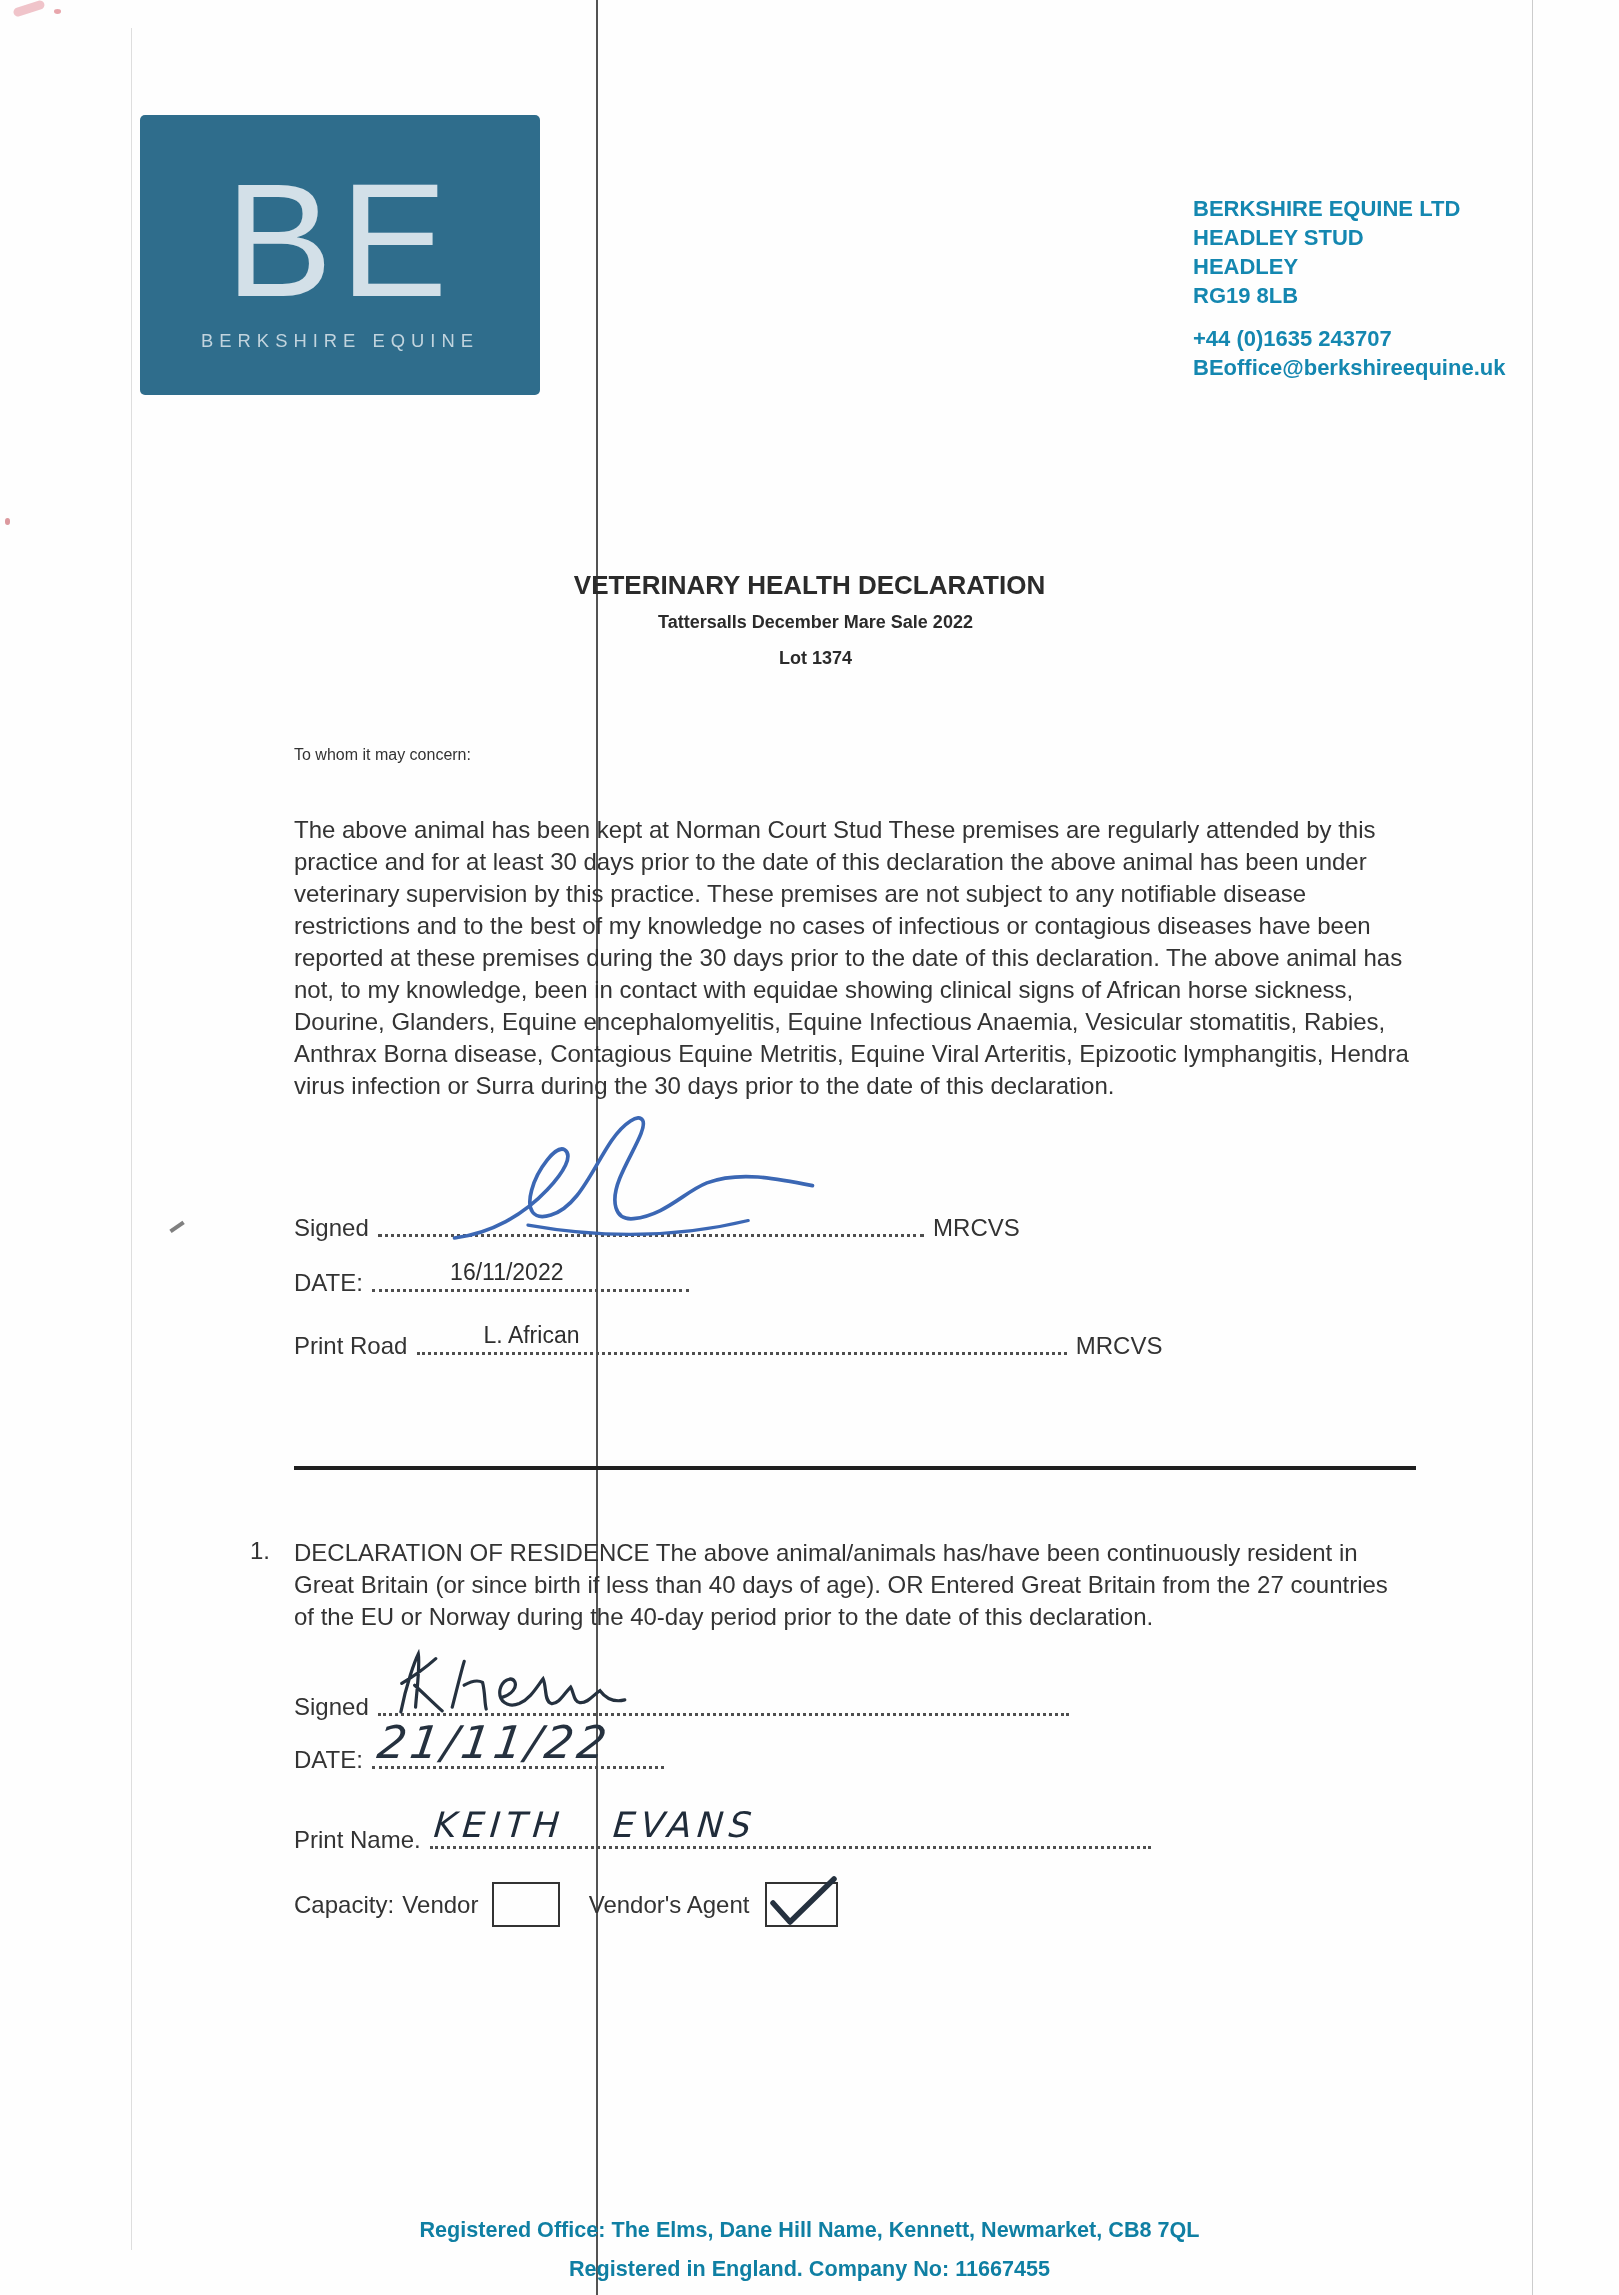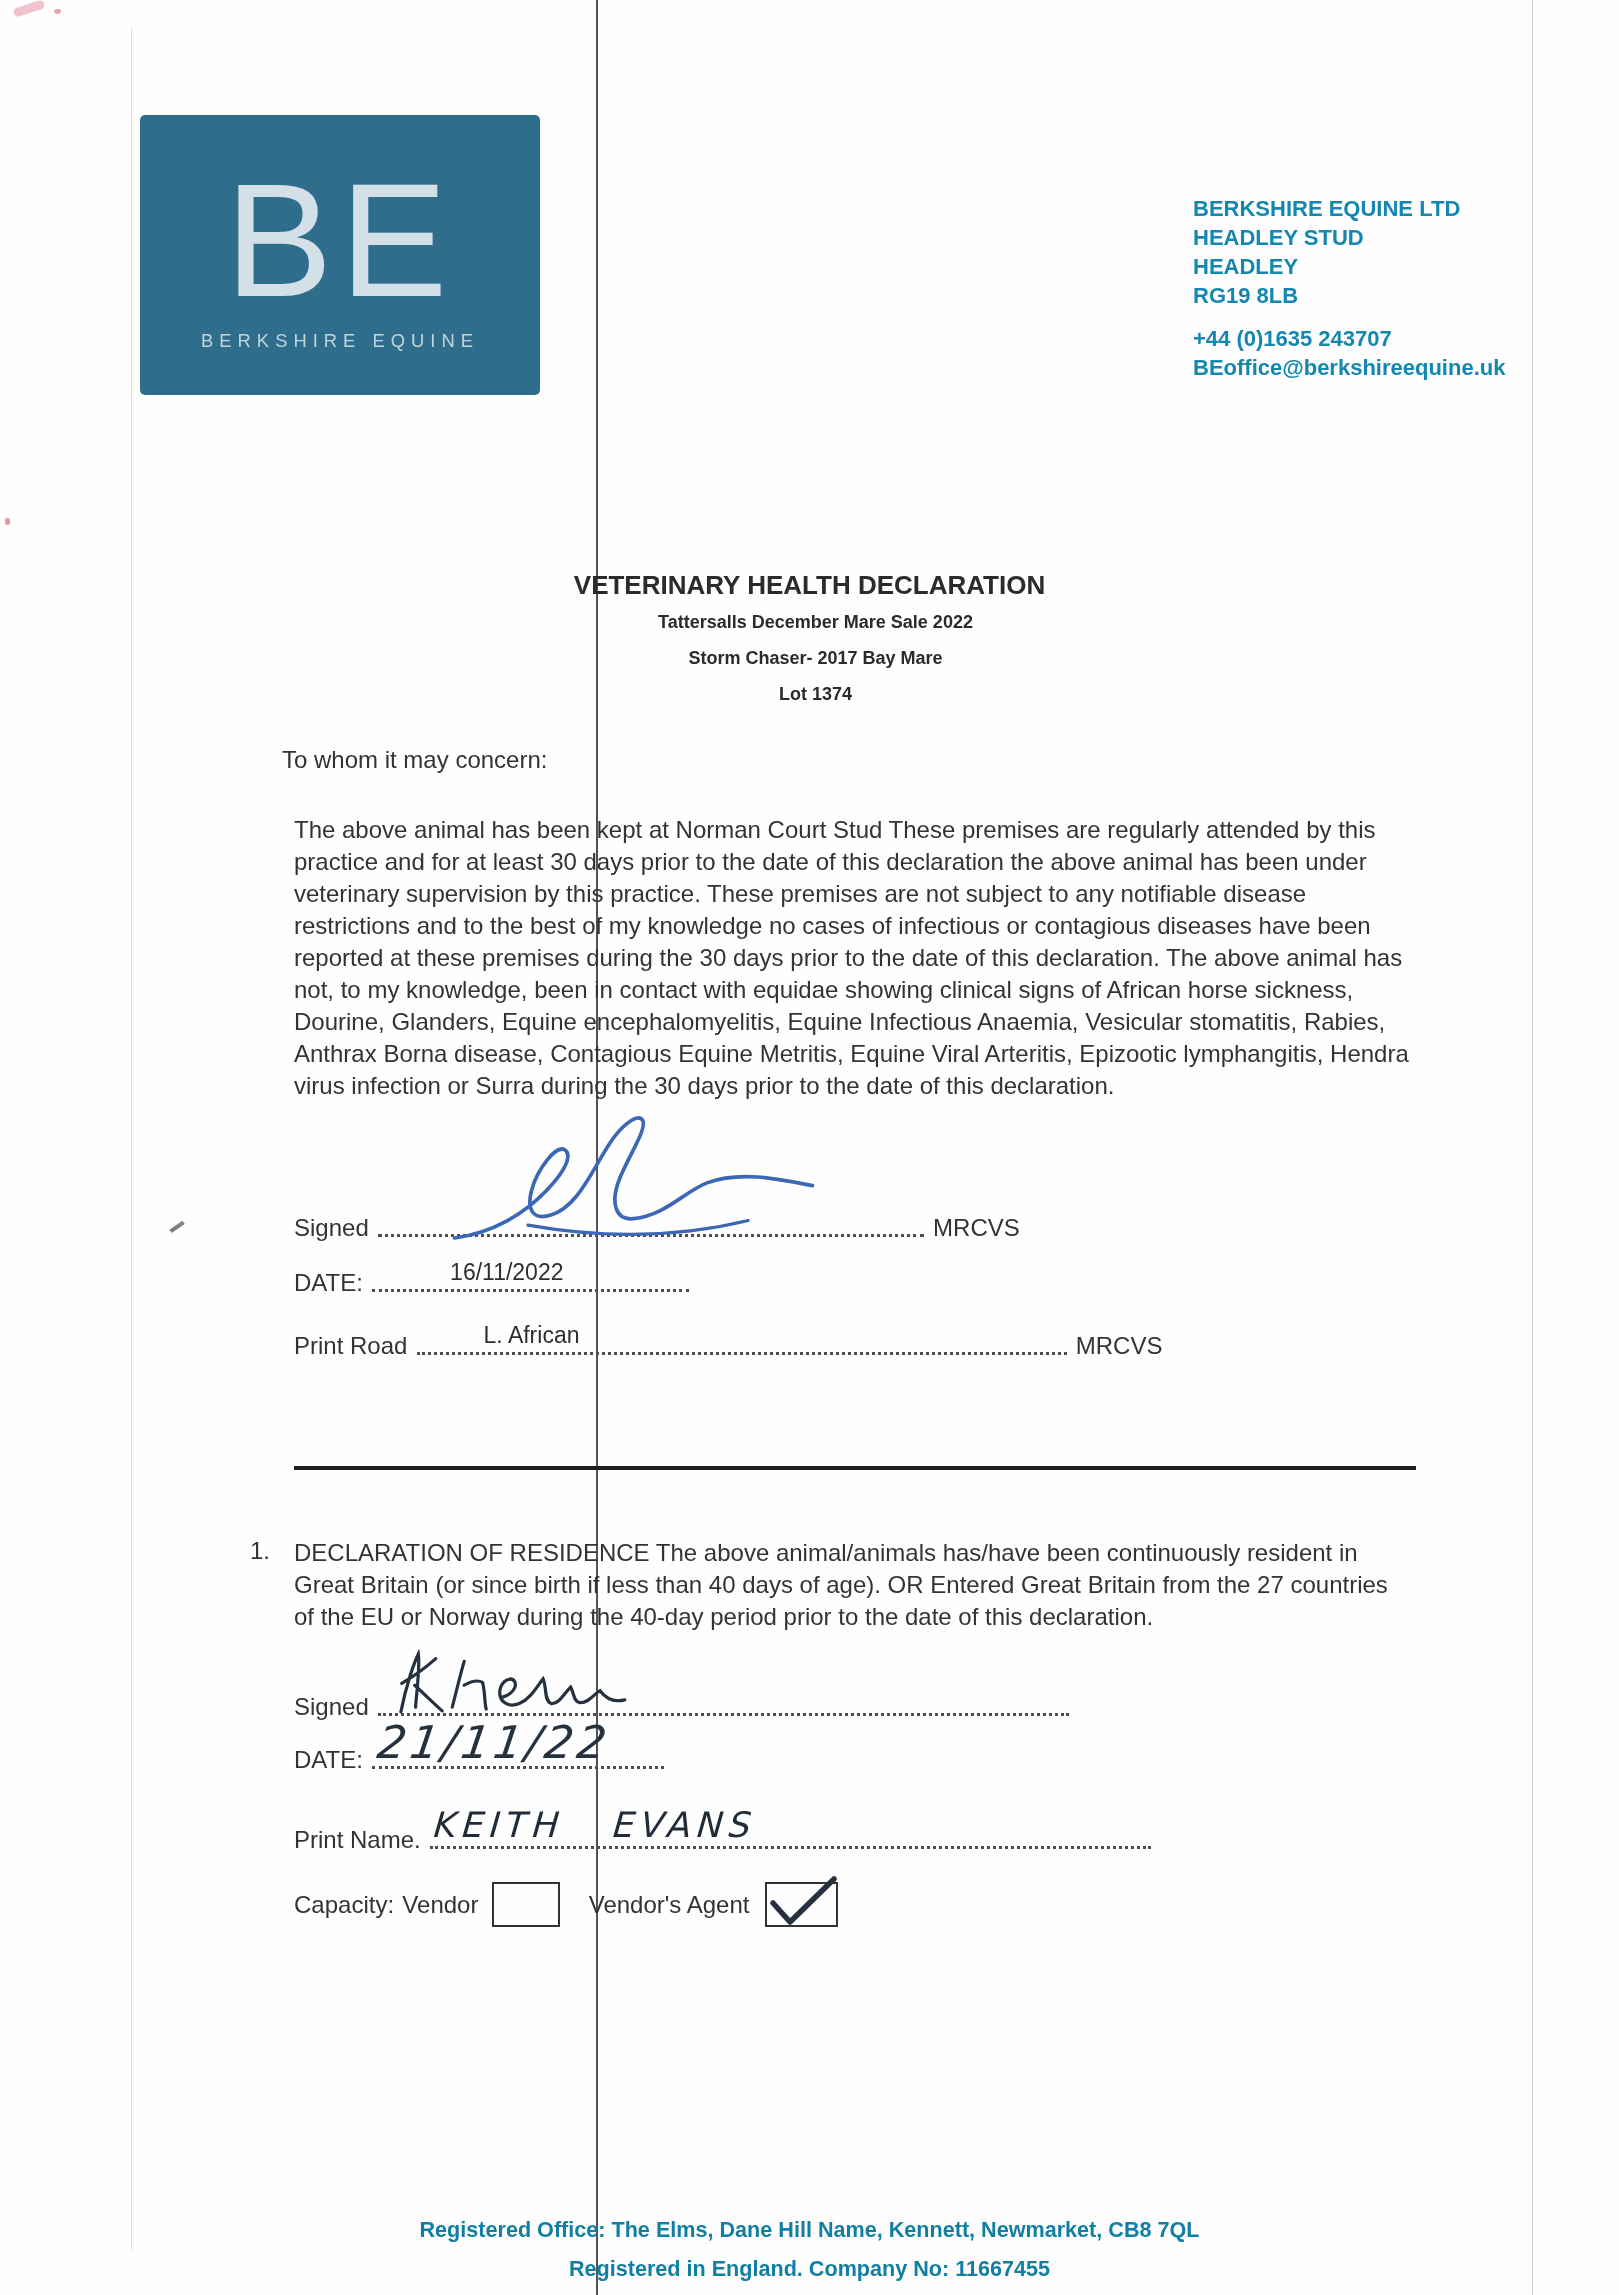--- a/index.html
+++ b/index.html
@@ -39,21 +39,21 @@
 
   
   .contact { left:1193px; top:194px; font-size:22px; line-height:29px; color:#1487b0; font-weight:bold; }
   .contact .gap { margin-top:14px; }
 
   
   .title { left:0; top:567px; width:1619px; text-align:center; color:#2b2b2b; font-weight:bold; }
   .title .t1 { font-size:26px; line-height:37px; }
   .title .t  { font-size:18px; line-height:36px;padding-left:12px; }
 
-  .salutation { left:282px; top:746px; font-size:24px; }
+  .salutation { left:294px; top:746px; font-size:16px; }
 
   .paragraph {
     left:294px; top:814px; width:1132px;
     font-size:24px; line-height:32px; color:#333;
   }
 
   
   .row { display:flex; align-items:flex-end; }
   .row .lbl { font-size:24px; line-height:27px; white-space:nowrap; }
   .dots { border-bottom:3.2px dotted #4e4e4e; position:relative; margin:0 9.2px 3.7px 9.2px; }
@@ -135,21 +135,20 @@
     <div>HEADLEY STUD</div>
     <div>HEADLEY</div>
     <div>RG19 8LB</div>
     <div class="gap">+44 (0)1635 243707</div>
     <div>BEoffice@berkshireequine.uk</div>
   </div>
 
   <div class="abs title">
     <div class="t1">VETERINARY HEALTH DECLARATION</div>
     <div class="t">Tattersalls December Mare Sale 2022</div>
-    <div class="t">Storm Chaser- 2017 Bay Mare</div>
     <div class="t">Lot 1374</div>
   </div>
 
   <div class="abs salutation">To whom it may concern:</div>
 
   <div class="abs paragraph">The above animal has been kept at Norman Court Stud These premises are regularly attended by this practice and for at least 30 days prior to the date of this declaration the above animal has been under veterinary supervision by this practice. These premises are not subject to any notifiable disease restrictions and to the best of my knowledge no cases of infectious or contagious diseases have been reported at these premises during the 30 days prior to the date of this declaration. The above animal has not, to my knowledge, been in contact with equidae showing clinical signs of African horse sickness, Dourine, Glanders, Equine encephalomyelitis, Equine Infectious Anaemia, Vesicular stomatitis, Rabies, Anthrax Borna disease, Contagious Equine Metritis, Equine Viral Arteritis, Epizootic lymphangitis, Hendra virus infection or Surra during the 30 days prior to the date of this declaration.</div>
 
   <div class="abs row vet-signed">
     <span class="lbl">Signed</span>
     <span class="dots"></span>

